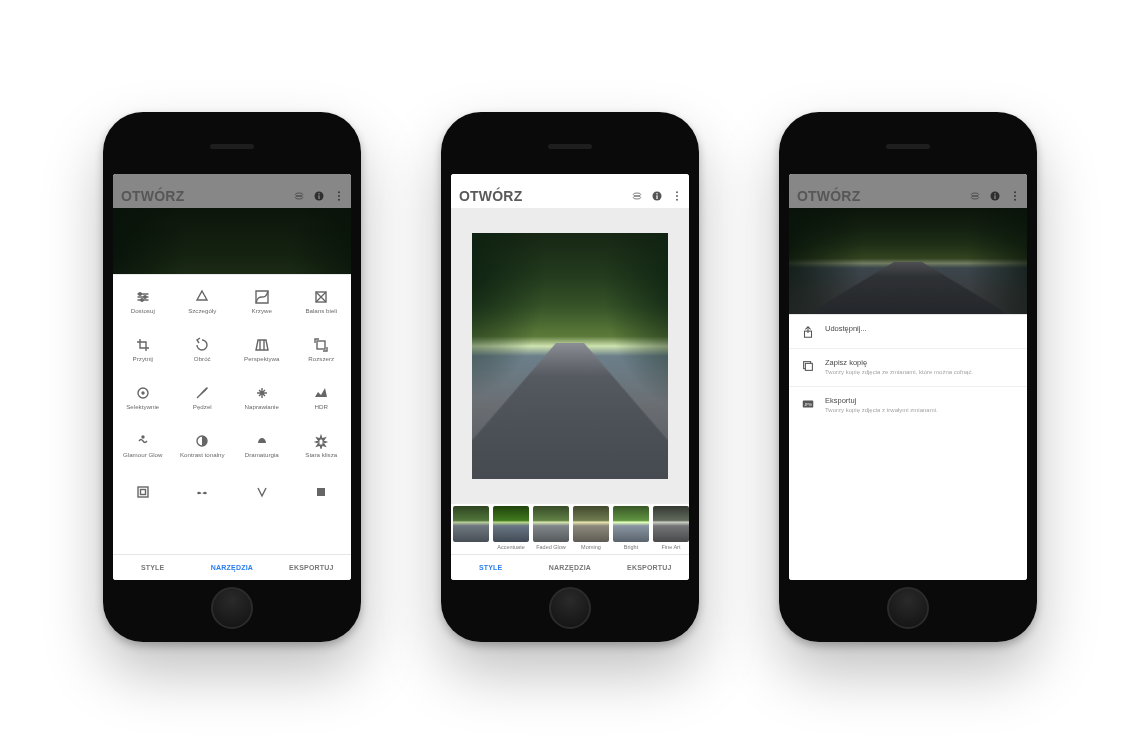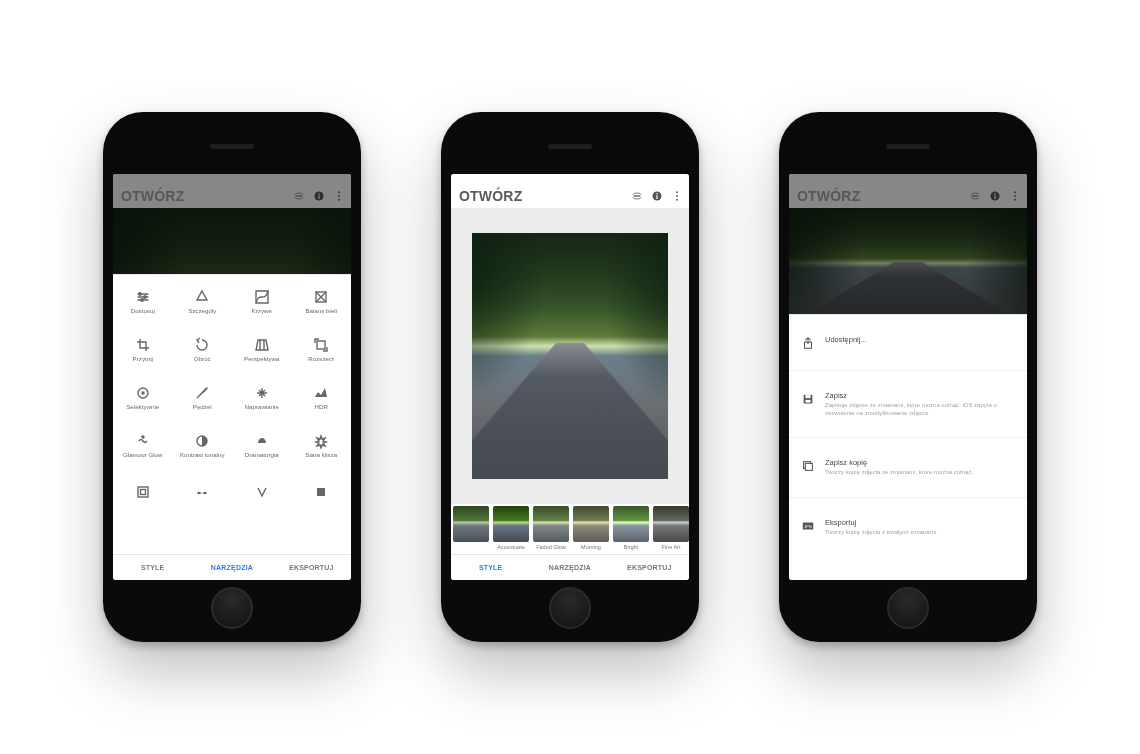--- a/index.html
+++ b/index.html
@@ -228,21 +228,21 @@
     top: 140px;
     background: #ffffff;
     display: flex;
     flex-direction: column;
     border-top: 1px solid #e5e5e5;
   }
   .export-item {
     display: flex;
     align-items: flex-start;
     gap: 10px;
-    padding: 20px 12px;
+    padding: 9px 12px;
     border-bottom: 1px solid #efefef;
   }
   .export-item:last-child { border-bottom: none; }
   .export-item .eicon {
     width: 14px; height: 14px;
     margin-top: 1px;
     flex-shrink: 0;
     display:flex; align-items:center; justify-content:center;
   }
   .export-item .eicon svg { width:100%; height:100%; }
@@ -676,31 +676,20 @@
                 <use href="#i-share"></use>
               </svg>
             </span>
             <div class="etext">
               <div class="etitle">Udostępnij...</div>
             </div>
           </div>
           <div class="export-item">
             <span class="eicon">
               <svg viewBox="0 0 16 16" fill="none" stroke-width="1.2">
-                <use href="#i-save"></use>
-              </svg>
-            </span>
-            <div class="etext">
-              <div class="etitle">Zapisz</div>
-              <div class="esub">Zapisuje zdjęcie ze zmianami, które można cofnąć. iOS zapyta o zezwolenie na zmodyfikowanie zdjęcia.</div>
-            </div>
-          </div>
-          <div class="export-item">
-            <span class="eicon">
-              <svg viewBox="0 0 16 16" fill="none" stroke-width="1.2">
                 <use href="#i-copy"></use>
               </svg>
             </span>
             <div class="etext">
               <div class="etitle">Zapisz kopię</div>
               <div class="esub">Tworzy kopię zdjęcia ze zmianami, które można cofnąć.</div>
             </div>
           </div>
           <div class="export-item">
             <span class="eicon">

